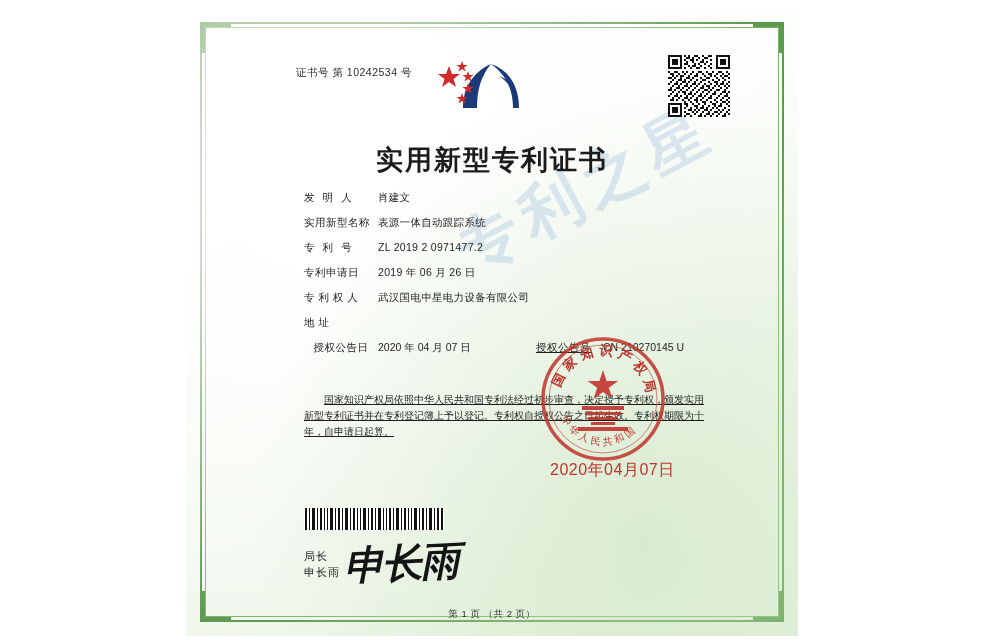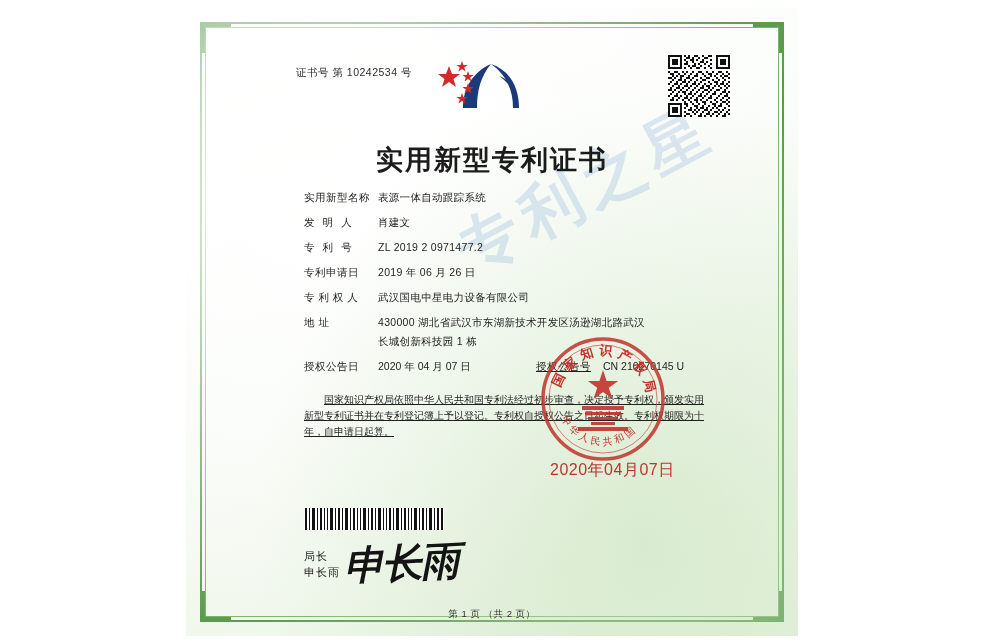--- a/index.html
+++ b/index.html
@@ -148,20 +148,21 @@
     margin-bottom: 11px;
     line-height: 14px;
   }
   .dual .left { display: flex; width: 232px; flex: 0 0 232px; }
   .dual .right { display: flex; }
   .dual .lbl {
     width: 74px;
     flex: 0 0 74px;
     white-space: nowrap;
     letter-spacing: 0.5px;
+    text-align: center;
   }
   .dual .lbl2 {
     white-space: nowrap;
     letter-spacing: 0.5px;
     margin-right: 12px;
     text-decoration: underline;
   }
   .dual .val { white-space: nowrap; }
 
   .paragraphs {
@@ -562,50 +563,46 @@
             <polygon points="33,37 34.4,41 38.6,41 35.2,43.5 36.5,47.6 33,45.1 29.5,47.6 30.8,43.5 27.4,41 31.6,41"></polygon>
           </g>
         </svg>
       </div>
 
       <div class="title">实用新型专利证书</div>
 
       <div class="fields">
 
         <div class="field-row">
+          <div class="field-label wide">发 明 人</div>
+          <div class="field-value">肖建文</div>
+        </div>
+
+        <div class="field-row">
           <div class="field-label">实用新型名称</div>
           <div class="field-value">表源一体自动跟踪系统</div>
-        </div>
-
-        <div class="field-row">
-          <div class="field-label wide">发 明 人</div>
-          <div class="field-value">肖建文</div>
         </div>
 
         <div class="field-row">
           <div class="field-label wide">专 利 号</div>
           <div class="field-value">ZL 2019 2 0971477.2</div>
         </div>
 
         <div class="field-row">
           <div class="field-label">专利申请日</div>
           <div class="field-value">2019 年 06 月 26 日</div>
         </div>
 
         <div class="field-row">
           <div class="field-label">专 利 权 人</div>
           <div class="field-value">武汉国电中星电力设备有限公司</div>
         </div>
 
         <div class="field-row">
           <div class="field-label">地      址</div>
-          <div class="field-value">
-            <span>430000  湖北省武汉市东湖新技术开发区汤逊湖北路武汉</span>
-            <span class="sub-line">长城创新科技园 1 栋</span>
-          </div>
         </div>
 
         <div class="dual">
           <div class="left">
             <span class="lbl">授权公告日</span>
             <span class="val">2020 年 04 月 07 日</span>
           </div>
           <div class="right">
             <span class="lbl2">授权公告号</span>
             <span class="val">CN 210270145 U</span>

